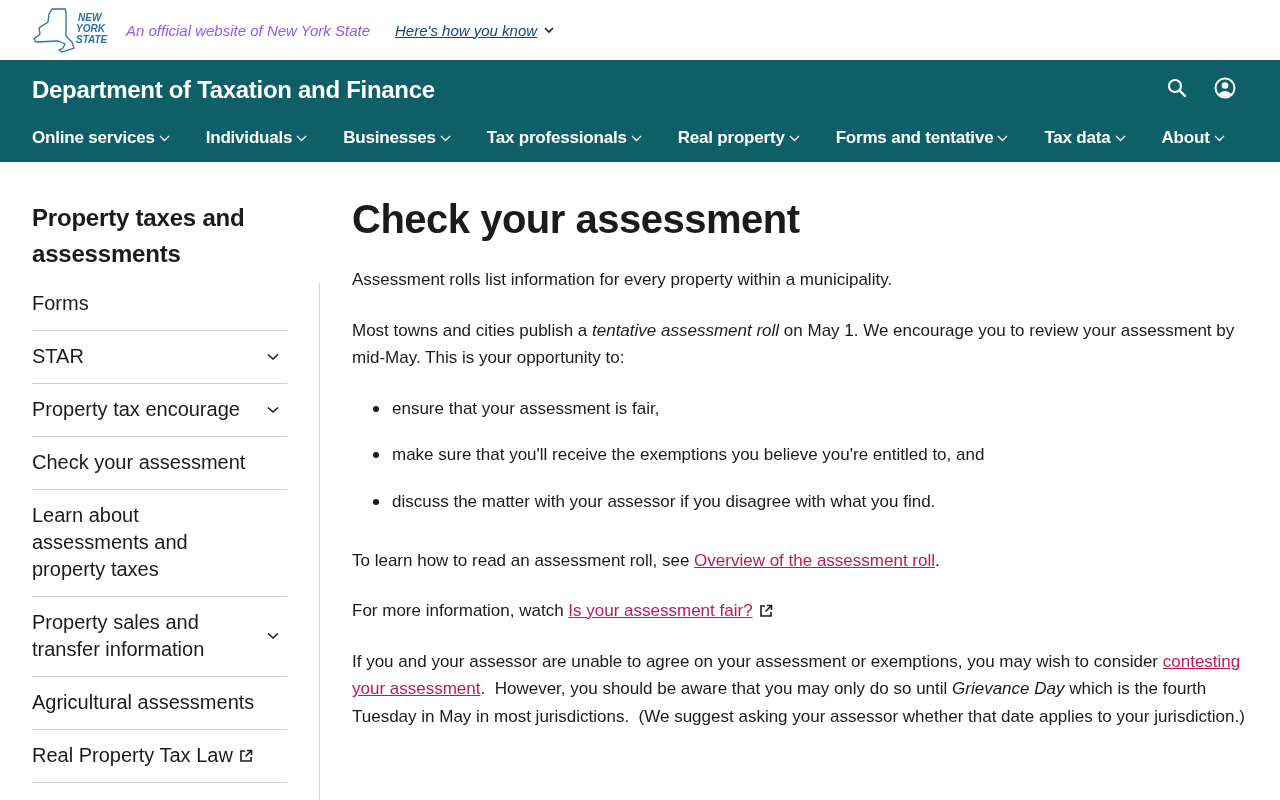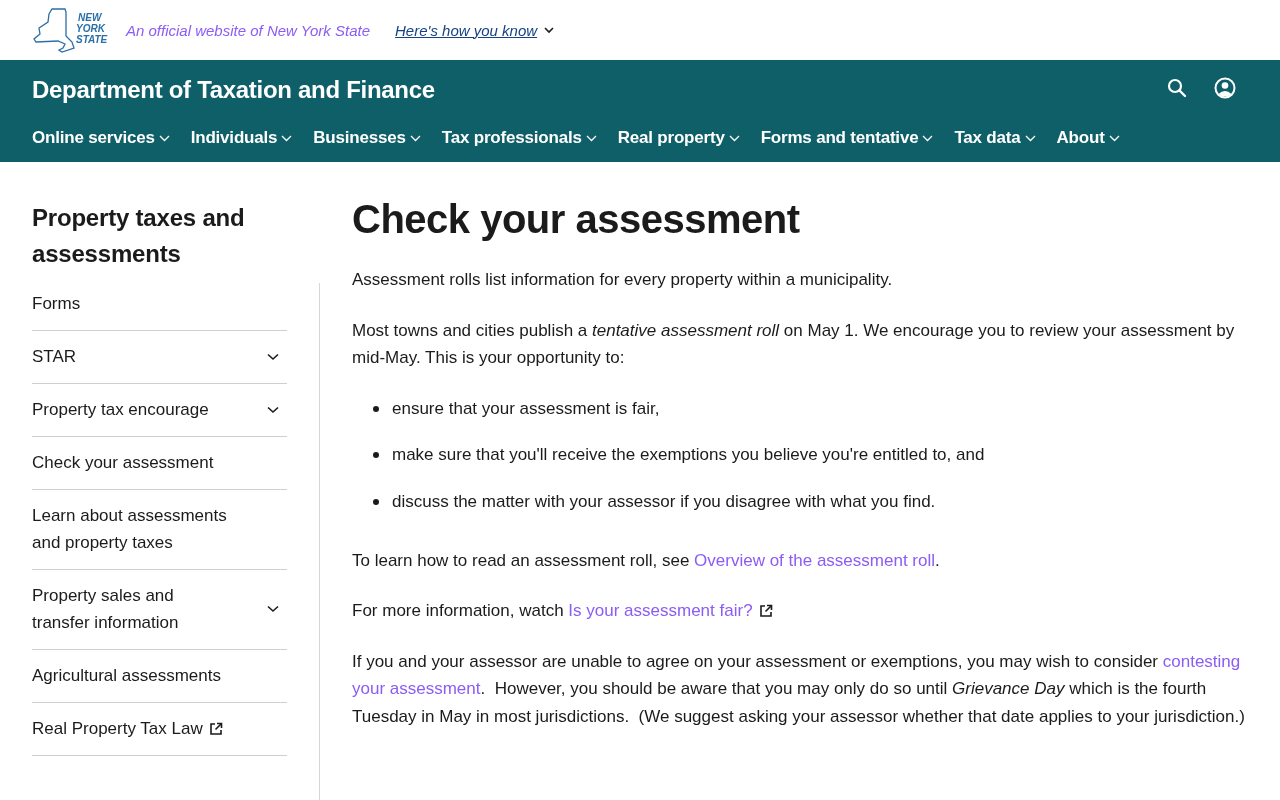--- a/index.html
+++ b/index.html
@@ -11,40 +11,40 @@
   .gov-banner .logo { width: 78px; height: 48px; margin-right: 16px; }
   .gov-banner .official { font-size: 15px; color: #8b5cf6; margin-right: 25px; }
   .gov-banner .know { font-size: 15px; color: #154285; text-decoration: underline; display: flex; align-items: center; cursor: pointer; }
   .gov-banner .know svg { margin-left: 7px; }
 
   
   .site-header { background: #0e5f68; height: 102px; position: relative; }
   .site-title { position: absolute; left: 32px; top: 16px; color: #ffffff; font-size: 24px; font-weight: bold; letter-spacing: -0.3px; }
   .header-icons { position: absolute; right: 44px; top: 16px; display: flex; gap: 26px; }
   .header-icons .hicon { width: 22px; height: 24px; display: flex; align-items: center; justify-content: center; cursor: pointer; }
-  .main-nav { position: absolute; left: 32px; top: 68px; display: flex; gap: 0; }
+  .main-nav { position: absolute; left: 32px; top: 68px; display: flex; gap: 15px; }
   .main-nav .nav-item { color: #fff; font-size: 17px; font-weight: bold; display: flex; align-items: center; margin-right: 21px; cursor: pointer; white-space: nowrap; letter-spacing: -0.2px; }
   .main-nav .nav-item svg { margin-left: 4px; }
 
   
   .sidebar { position: absolute; left: 32px; top: 200px; width: 255px; }
   .sidebar-title { font-size: 24px; font-weight: bold; line-height: 36px; color: #1b1b1b; margin-bottom: 18px; letter-spacing: -0.2px; }
   .side-list { list-style: none; }
-  .side-item { border-bottom: 1px solid #cfcfcf; display: flex; align-items: center; justify-content: space-between; padding: 12px 0 13px 0; font-size: 17px; line-height: 27px; color: #1b1b1b; cursor: pointer; }
+  .side-item { border-bottom: 1px solid #cfcfcf; display: flex; align-items: center; justify-content: space-between; padding: 12px 0 13px 0; font-size: 20px; line-height: 27px; color: #1b1b1b; cursor: pointer; }
   .side-item .label { display: flex; align-items: center; }
   .side-item .chev { margin-right: 8px; flex: none; }
   .side-item .ext { margin-left: 6px; }
   .side-item.first { padding-top: 0; }
   .divider { position: absolute; left: 319px; top: 283px; width: 1px; height: 517px; background: #d6d6d6; }
 
   
   .main { position: absolute; left: 352px; top: 196px; width: 900px; }
   .page-title { font-size: 40px; font-weight: bold; color: #1b1b1b; line-height: 46px; margin-bottom: 24px; letter-spacing: -0.5px; }
   .main p { font-size: 17px; line-height: 27.5px; margin-bottom: 23px; color: #1b1b1b; }
-  .main a { color: #8b5cf6; }
+  .main a { color: #be185d; text-decoration: underline; }
   .main ul { list-style: none; margin: 0 0 32px 0; }
   .main ul li { position: relative; padding-left: 40px; font-size: 17px; line-height: 27px; margin-bottom: 19.5px; }
   .main ul li::before { content: ""; position: absolute; left: 21px; top: 11px; width: 6px; height: 6px; border-radius: 50%; background: #1b1b1b; }
   .ext-inline { display: inline-block; vertical-align: -2px; margin-left: 6px; }
 </style>
 </head>
 <body>
 
 <div class="gov-banner">
   <svg class="logo" viewBox="0 0 78 48" width="78" height="48">

